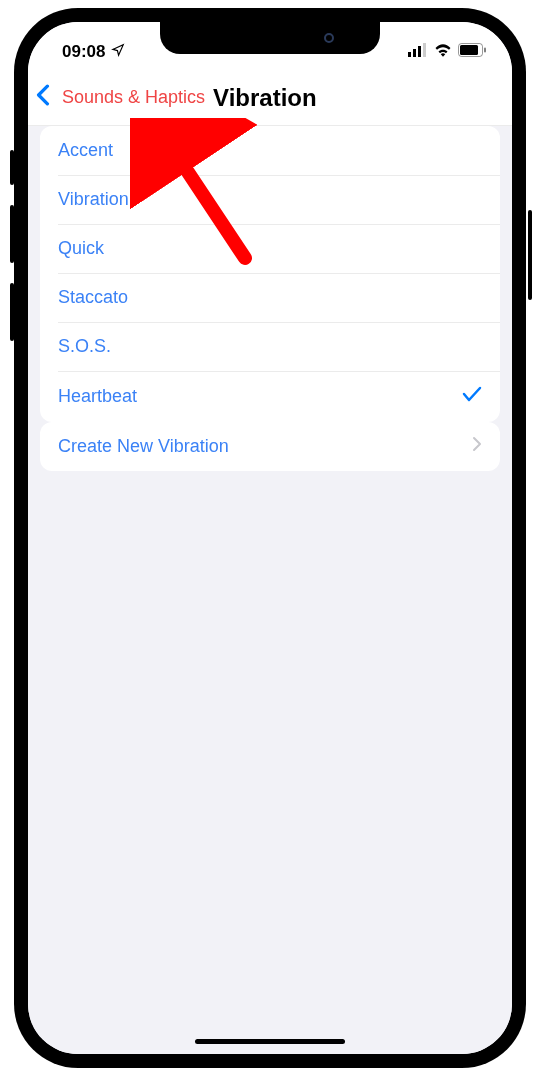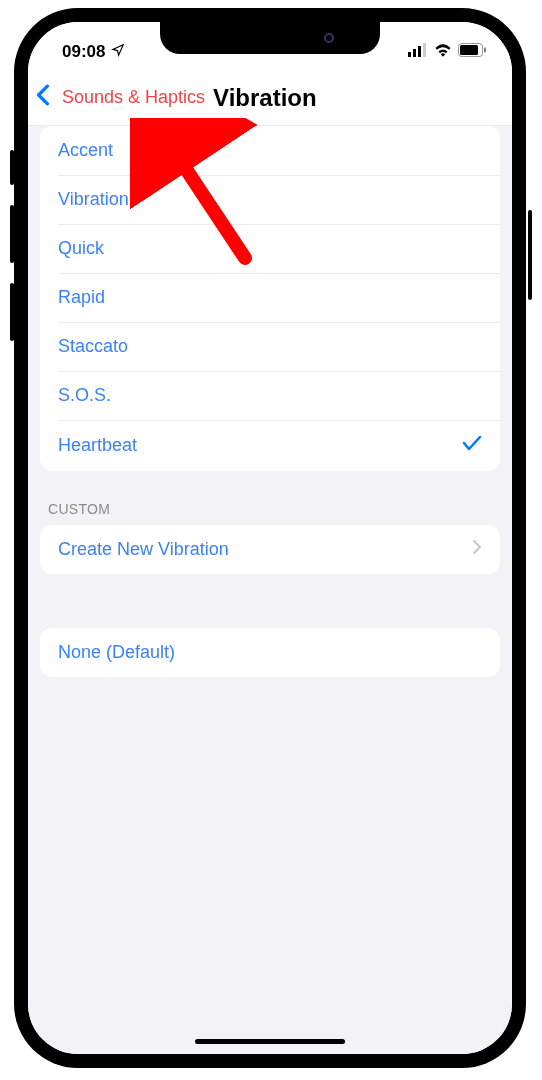--- a/index.html
+++ b/index.html
@@ -245,56 +245,47 @@
         <div class="list-row">
           <span>Accent</span>
         </div>
         <div class="list-row">
           <span>Vibration</span>
         </div>
         <div class="list-row">
           <span>Quick</span>
         </div>
         <div class="list-row">
-          <span>Rapid</span>
-        </div>
-        <div class="list-row">
           <span>Staccato</span>
         </div>
         <div class="list-row">
           <span>S.O.S.</span>
         </div>
         <div class="list-row">
           <span>Heartbeat</span>
           <span class="check-icon">
             <svg width="20" height="18" viewBox="0 0 20 16" fill="none" stroke="#007aff" stroke-width="2.5" stroke-linecap="round" stroke-linejoin="round">
               <polyline points="2,8 7,14 18,2"></polyline>
             </svg>
           </span>
         </div>
       </div>
 
-      <div class="section-header">CUSTOM</div>
       <div class="list-group">
         <div class="list-row">
           <span>Create New Vibration</span>
           <span class="chevron-right">
             <svg width="10" height="16" viewBox="0 0 10 16" fill="none" stroke="#c7c7cc" stroke-width="2" stroke-linecap="round" stroke-linejoin="round">
               <polyline points="2,2 8,8 2,14"></polyline>
             </svg>
           </span>
         </div>
       </div>
 
       <div class="section-header">&nbsp;</div>
-      <div class="list-group">
-        <div class="list-row">
-          <span>None (Default)</span>
-        </div>
-      </div>
 
     </div>
 
     <div class="home-indicator"></div>
   </div>
 </div>
 
 <div class="arrow-annotation">
   <svg width="140" height="160" viewBox="0 0 140 160">
     <defs>

